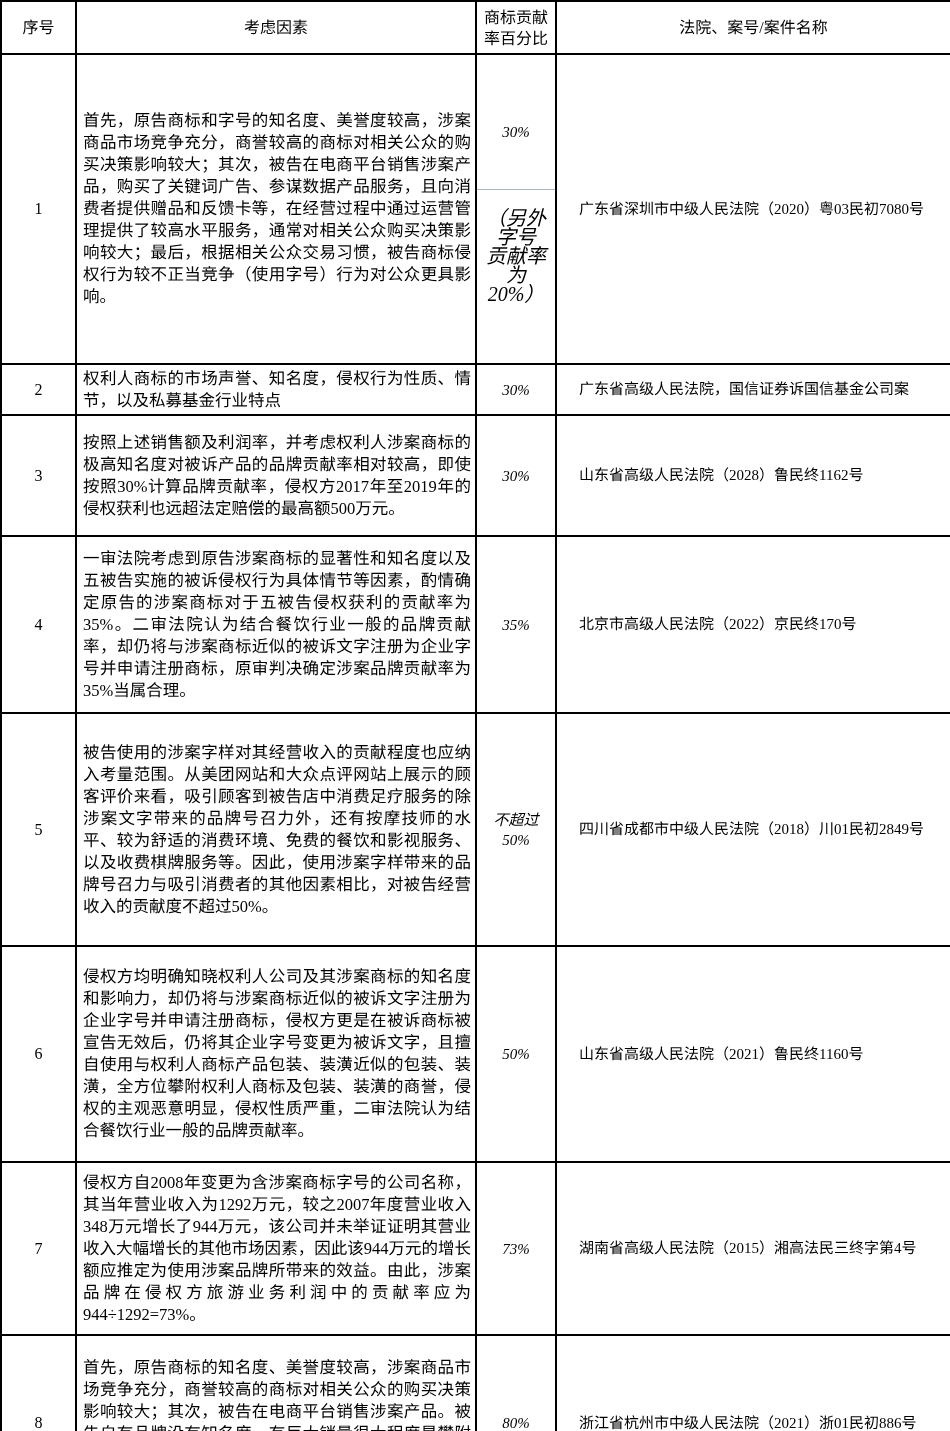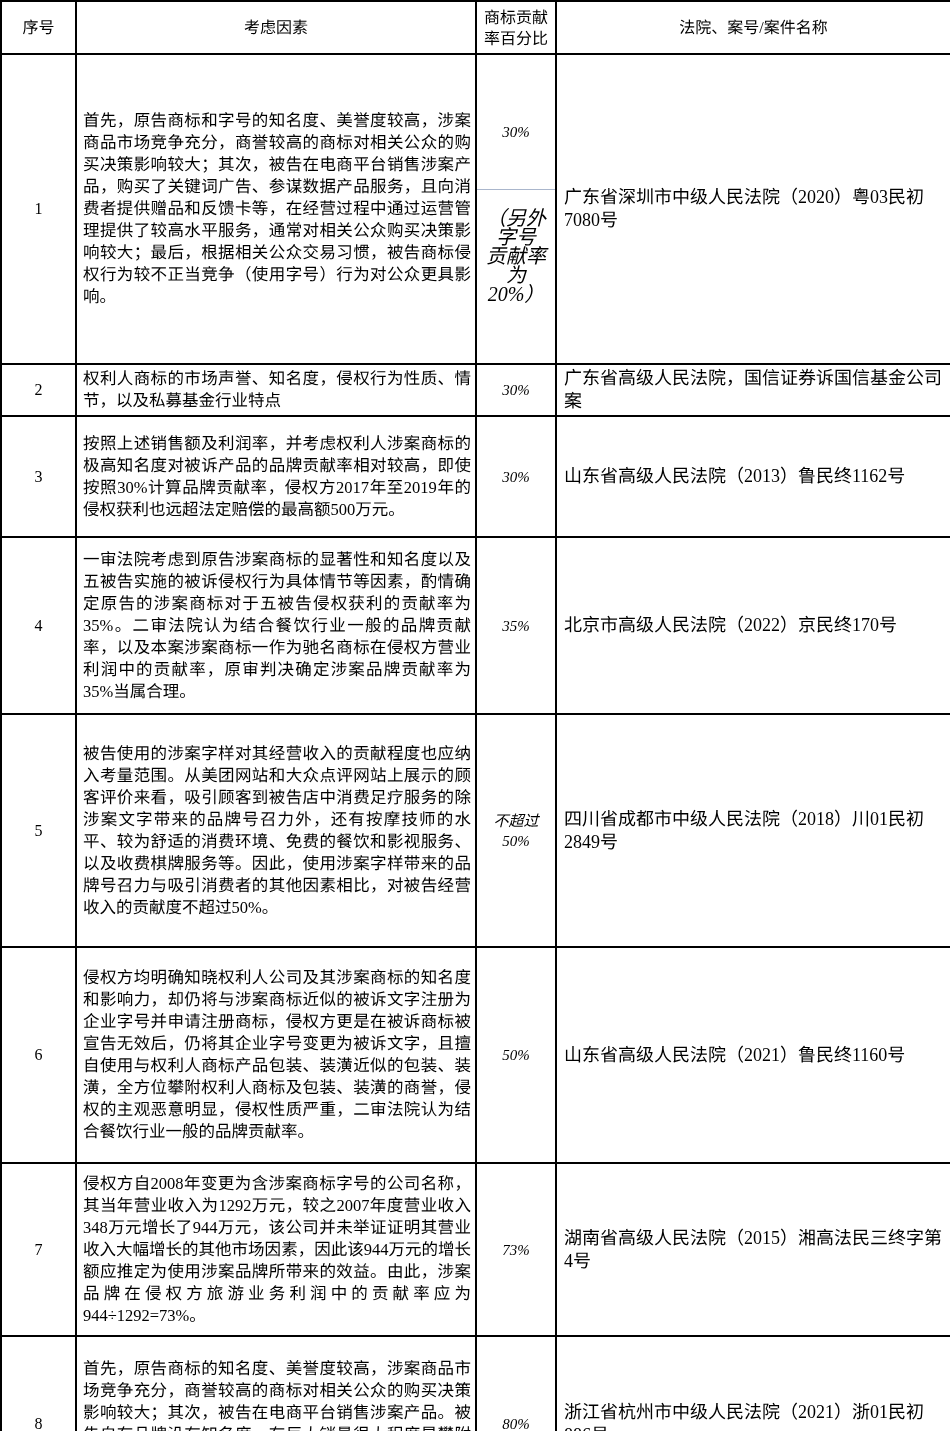--- a/index.html
+++ b/index.html
@@ -52,23 +52,23 @@
   td.rate-cell {
     text-align: center;
     vertical-align: middle;
     font-size: 15px;
     line-height: 20px;
     white-space: pre-line;
     padding: 0;
     font-style: italic;
   }
   td.court-cell {
-    font-size: 18px;
+    font-size: 15px;
     line-height: 23px;
-    padding: 2px 4px 2px 7px;
+    padding: 2px 4px 2px 22px;
     text-align: left;
     vertical-align: middle;
     margin-top: 36px;
   }
   .rate-split { width: 100%; }
   .rate-sub {
     display: flex;
     align-items: center;
     justify-content: center;
     white-space: pre-line;
@@ -117,25 +117,25 @@
     <tr class="r2">
       <td class="seq-cell">2</td>
       <td class="factors-cell">权利人商标的市场声誉、知名度，侵权行为性质、情节，以及私募基金行业特点</td>
       <td class="rate-cell">30%</td>
       <td class="court-cell">广东省高级人民法院，国信证券诉国信基金公司案</td>
     </tr>
     <tr class="r3">
       <td class="seq-cell">3</td>
       <td class="factors-cell">按照上述销售额及利润率，并考虑权利人涉案商标的极高知名度对被诉产品的品牌贡献率相对较高，即使按照30%计算品牌贡献率，侵权方2017年至2019年的侵权获利也远超法定赔偿的最高额500万元。</td>
       <td class="rate-cell">30%</td>
-      <td class="court-cell">山东省高级人民法院（2013）鲁民终1162号</td>
+      <td class="court-cell">山东省高级人民法院（2028）鲁民终1162号</td>
     </tr>
     <tr class="r4">
       <td class="seq-cell">4</td>
-      <td class="factors-cell">一审法院考虑到原告涉案商标的显著性和知名度以及五被告实施的被诉侵权行为具体情节等因素，酌情确定原告的涉案商标对于五被告侵权获利的贡献率为35%。二审法院认为结合餐饮行业一般的品牌贡献率，以及本案涉案商标一作为驰名商标在侵权方营业利润中的贡献率，原审判决确定涉案品牌贡献率为35%当属合理。</td>
+      <td class="factors-cell">一审法院考虑到原告涉案商标的显著性和知名度以及五被告实施的被诉侵权行为具体情节等因素，酌情确定原告的涉案商标对于五被告侵权获利的贡献率为35%。二审法院认为结合餐饮行业一般的品牌贡献率，却仍将与涉案商标近似的被诉文字注册为企业字号并申请注册商标，原审判决确定涉案品牌贡献率为35%当属合理。</td>
       <td class="rate-cell">35%</td>
       <td class="court-cell">北京市高级人民法院（2022）京民终170号</td>
     </tr>
     <tr class="r5">
       <td class="seq-cell">5</td>
       <td class="factors-cell">被告使用的涉案字样对其经营收入的贡献程度也应纳入考量范围。从美团网站和大众点评网站上展示的顾客评价来看，吸引顾客到被告店中消费足疗服务的除涉案文字带来的品牌号召力外，还有按摩技师的水平、较为舒适的消费环境、免费的餐饮和影视服务、以及收费棋牌服务等。因此，使用涉案字样带来的品牌号召力与吸引消费者的其他因素相比，对被告经营收入的贡献度不超过50%。</td>
       <td class="rate-cell">不超过
 50%</td>
       <td class="court-cell">四川省成都市中级人民法院（2018）川01民初2849号</td>
     </tr>

